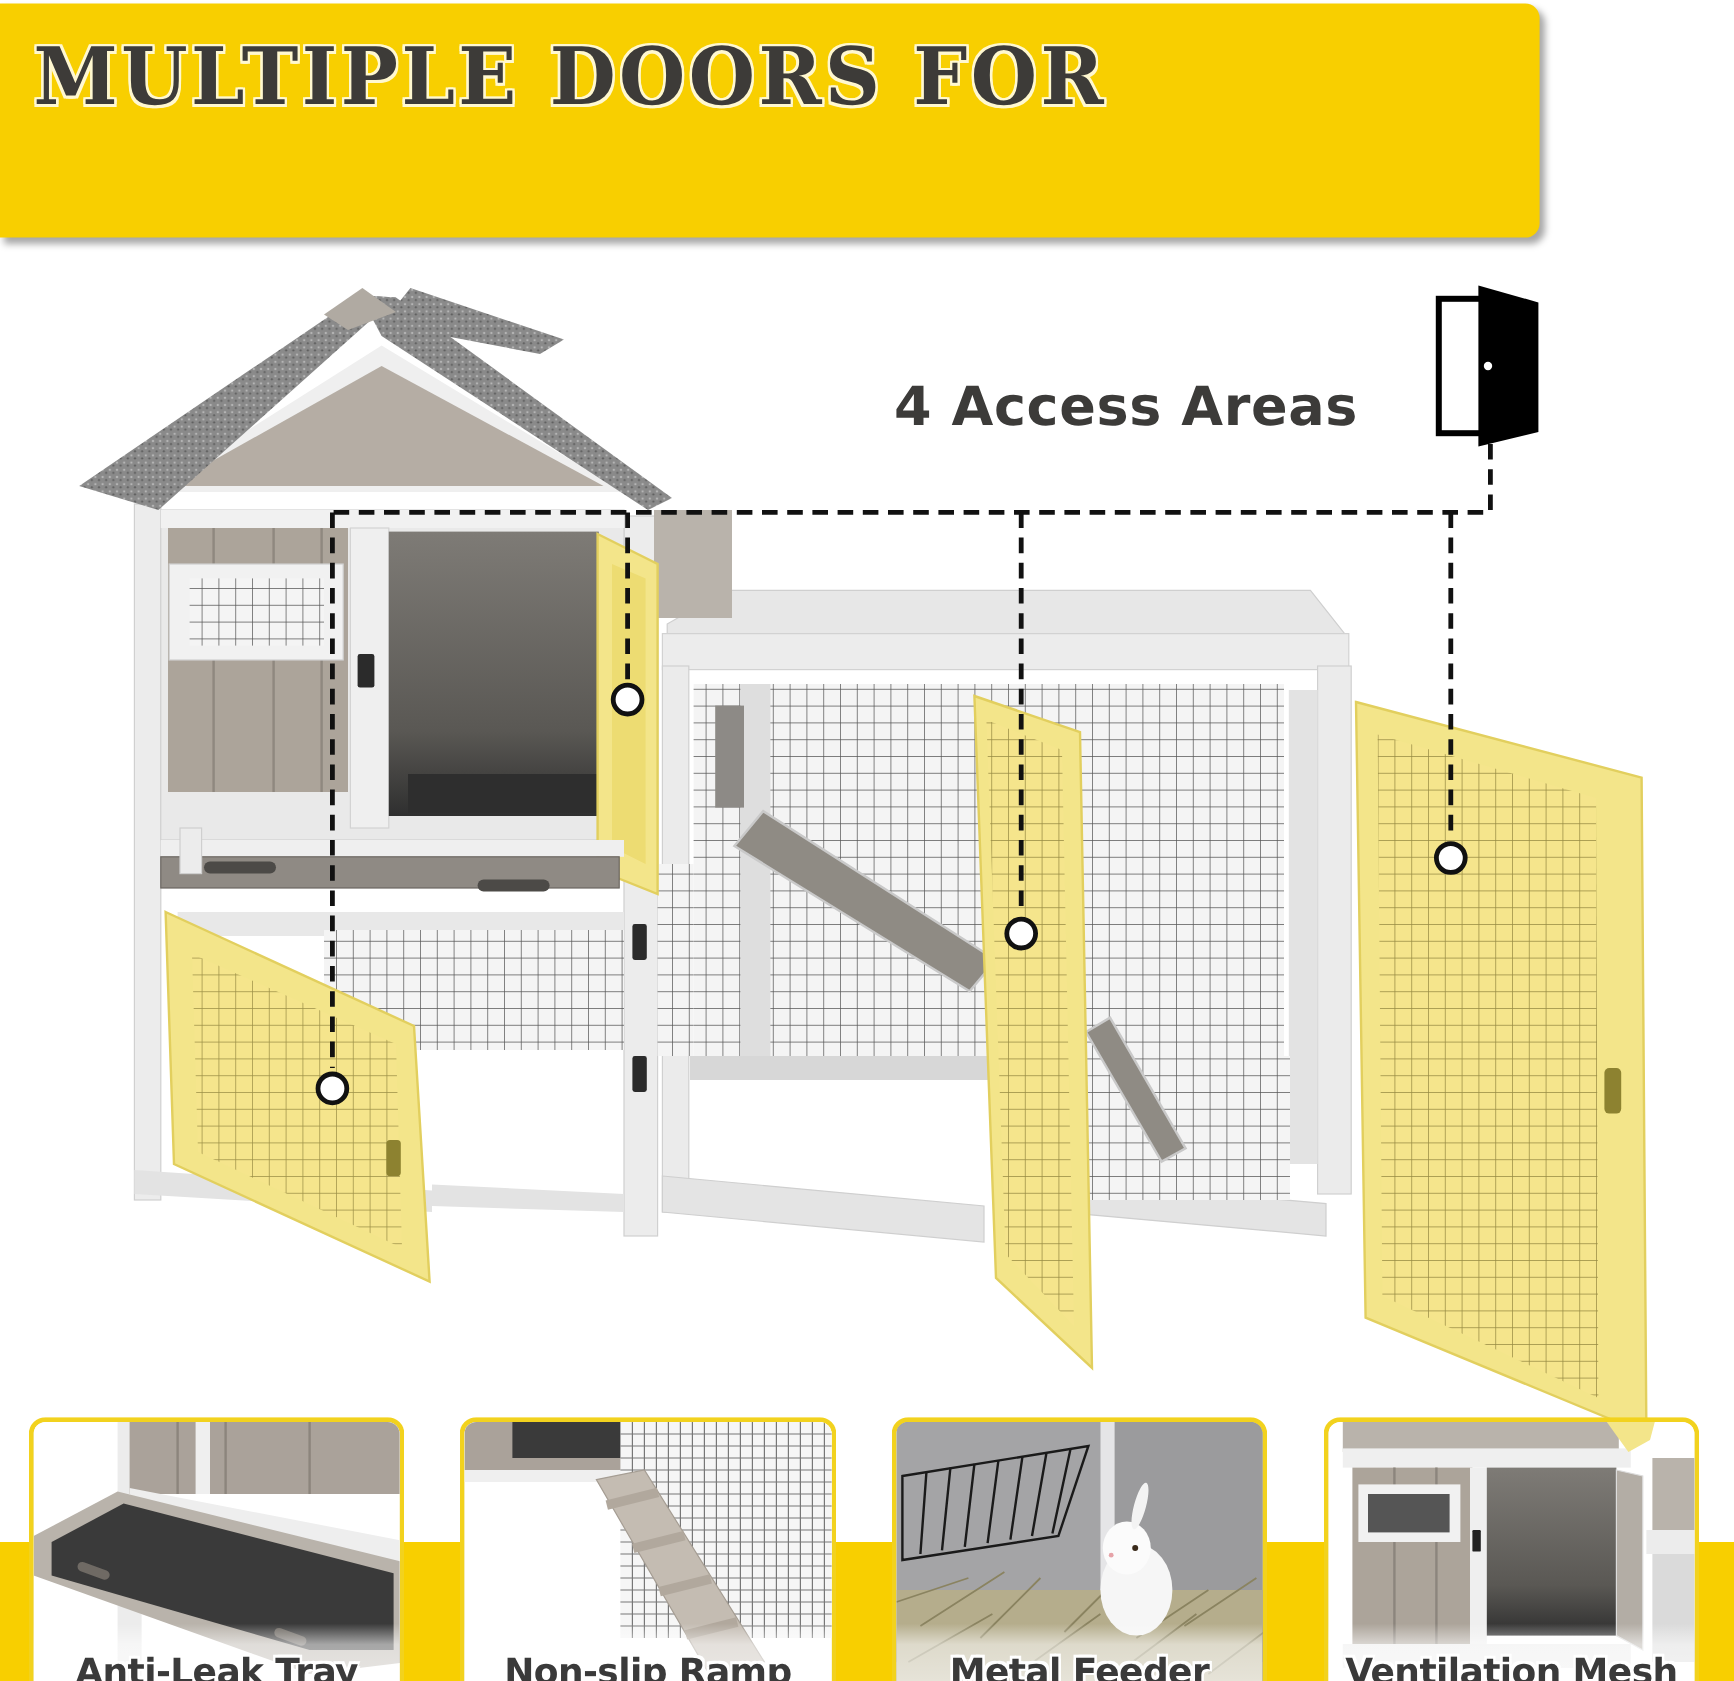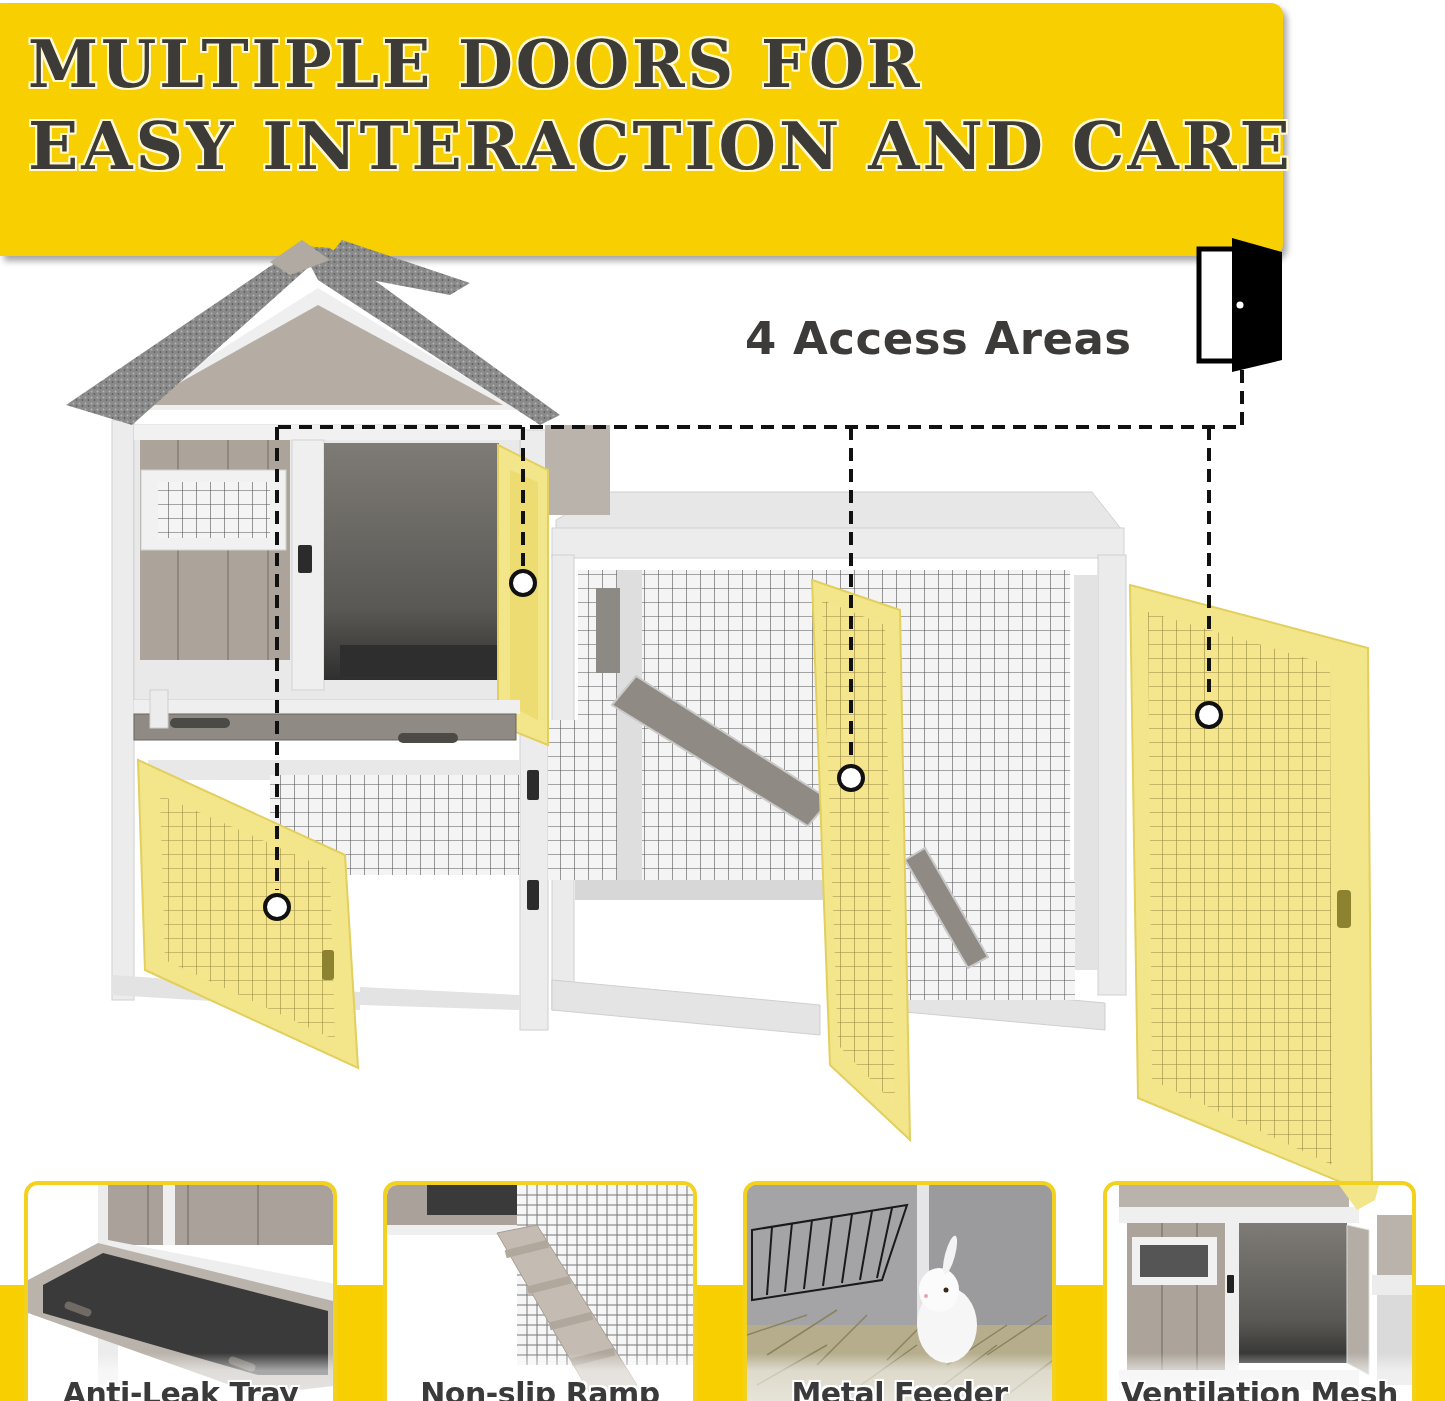--- a/index.html
+++ b/index.html
@@ -1,18 +1,18 @@
 <!DOCTYPE html>
 <html><head>
 <meta charset="utf-8">
 <style>
   html, body { margin:0; padding:0; background:#ffffff; }
   body { width:1445px; height:1401px; position:relative; overflow:hidden; font-family:"DejaVu Sans", sans-serif; }
   .banner {
-    position:absolute; left:0; top:3px; width:1283px; height:253px;
+    position:absolute; left:0; top:3px; width:1283px; height:195px;
     background:#f8cf00; border-radius:0 12px 12px 0;
     box-shadow:4px 5px 6px rgba(0,0,0,0.35);
   }
   .banner-line {
     position:absolute; left:28px; font-family:"DejaVu Serif", serif; font-weight:bold;
     color:#3d3b38; letter-spacing:3px; white-space:nowrap;
     text-shadow: -2px -2px 0 #fff8d0, 2px -2px 0 #fff8d0, -2px 2px 0 #fff8d0, 2px 2px 0 #fff8d0, 0 2px 0 #fff8d0, 0 -2px 0 #fff8d0, 2px 0 0 #fff8d0, -2px 0 0 #fff8d0;
     transform-origin:left top;
   }
   .l1 { top:22px; font-size:66px; transform:scaleX(0.96); }
@@ -37,21 +37,20 @@
     font-family:"DejaVu Sans", sans-serif; font-weight:bold; font-size:30px; color:#3a3a3a;
     letter-spacing:-0.5px; white-space:nowrap;
     text-shadow: -2px -2px 0 #fff, 2px -2px 0 #fff, -2px 2px 0 #fff, 2px 2px 0 #fff;
   }
 </style>
 </head>
 <body>
 
 <div class="banner">
   <div class="banner-line l1">MULTIPLE DOORS FOR</div>
-  <div class="banner-line l2">EASY INTERACTION AND CARE</div>
 </div>
 
 <div class="bottom-strip"></div>
 
 <svg class="scene" width="1445" height="1401" viewBox="0 0 1445 1401">
   <defs>
     <pattern id="mesh" width="14" height="14" patternUnits="userSpaceOnUse">
       <rect width="14" height="14" fill="#f4f4f4"></rect>
       <path d="M0 0 H14 M0 0 V14" stroke="#555" stroke-width="1.2"></path>
     </pattern>

